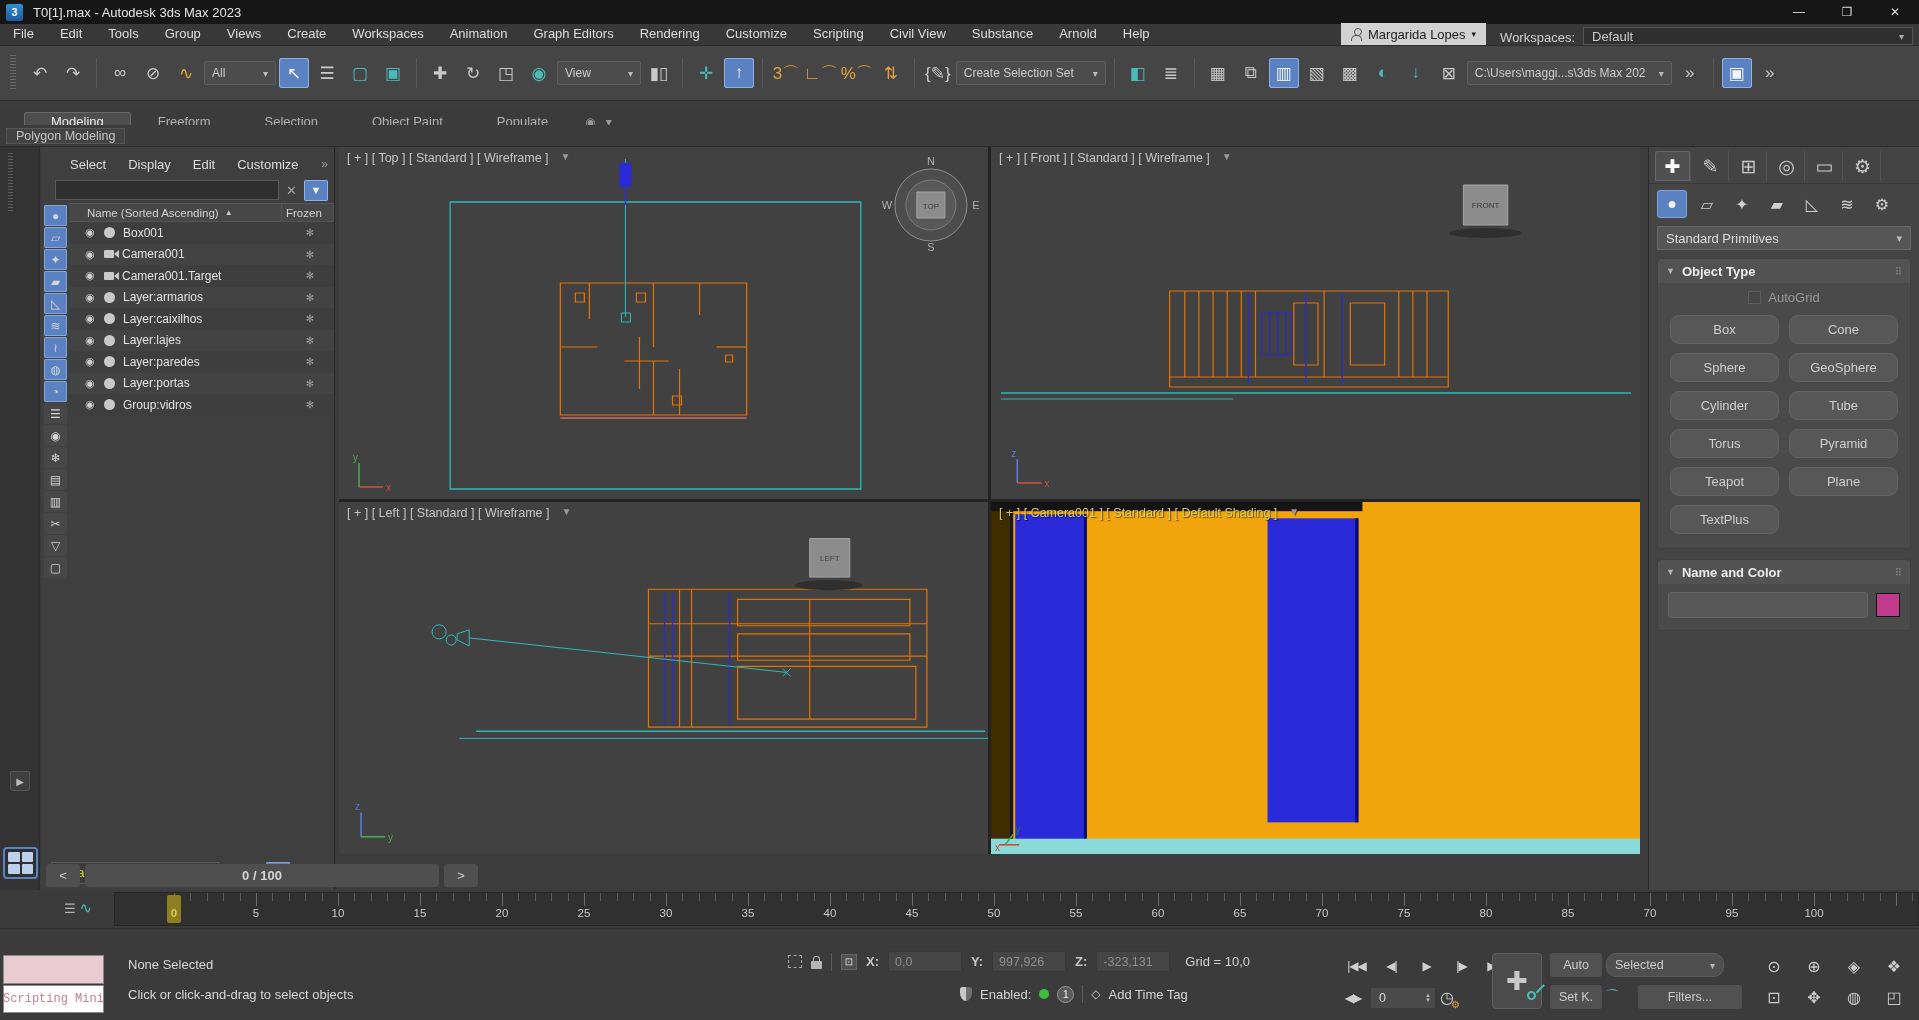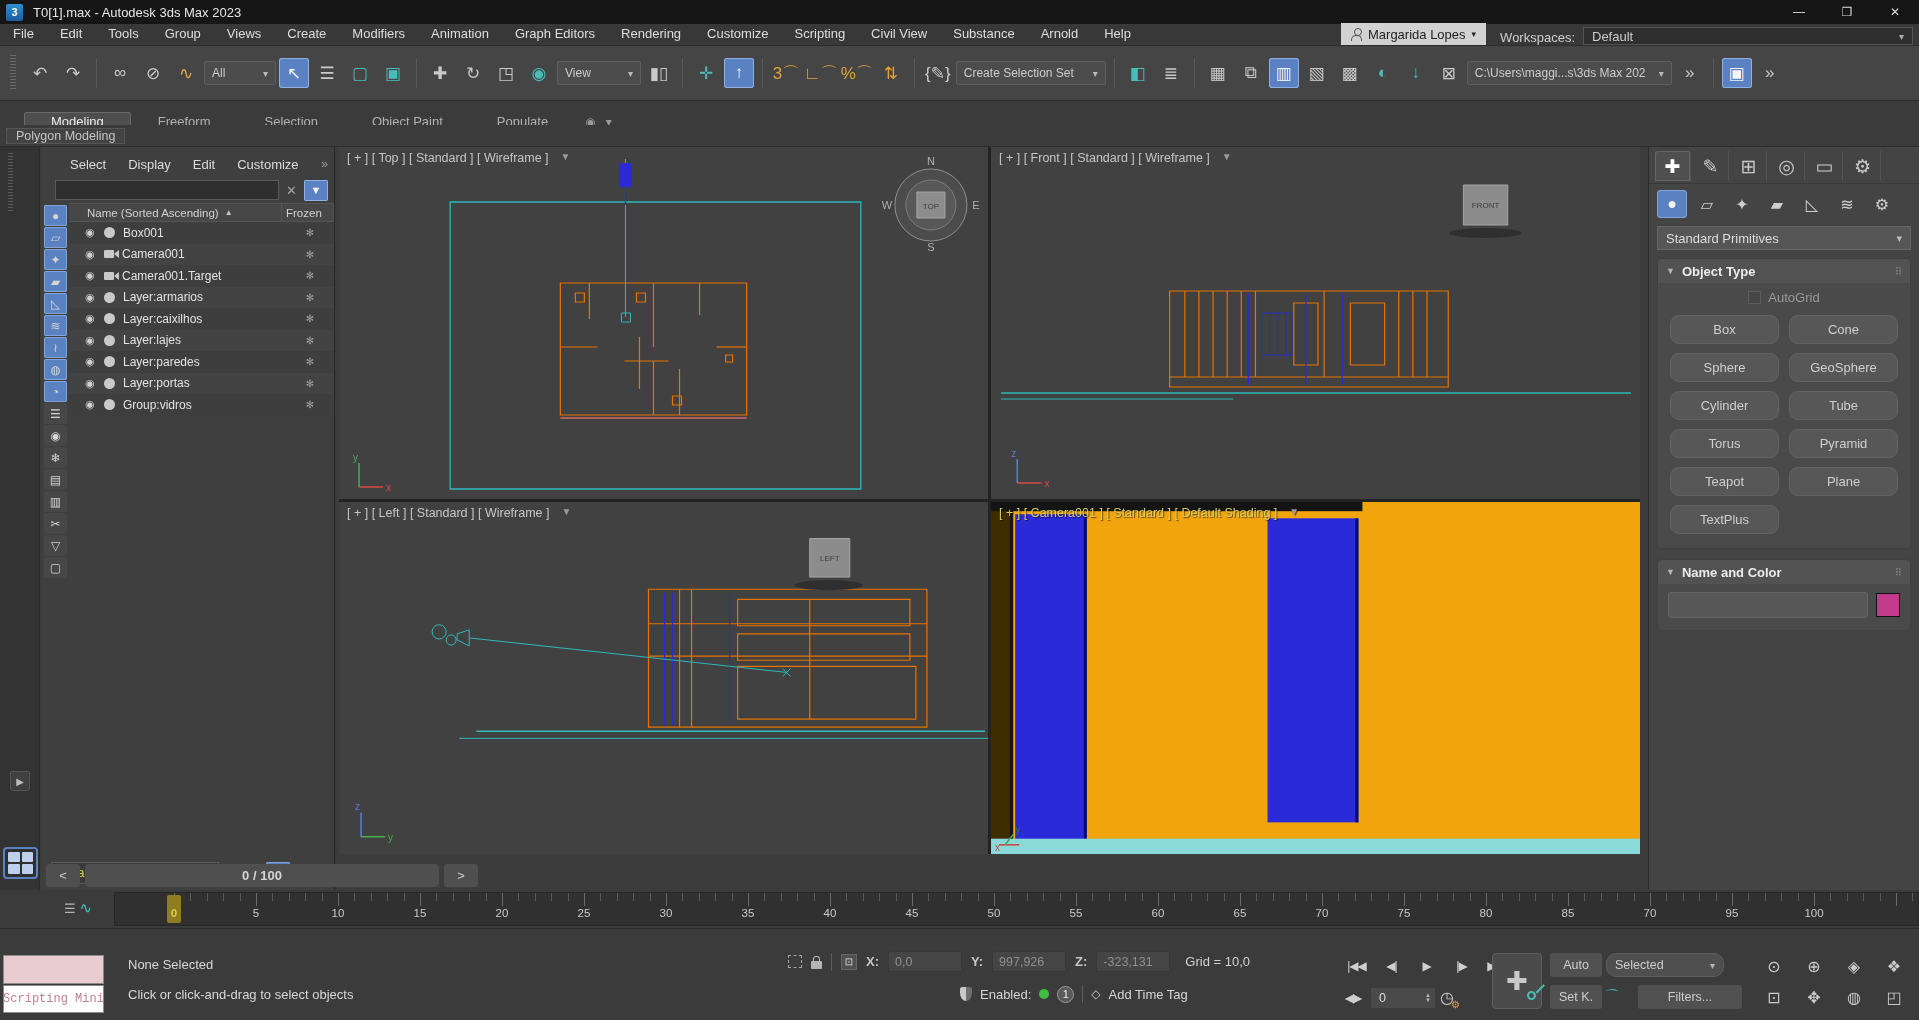--- a/index.html
+++ b/index.html
@@ -193,21 +193,21 @@
 
   <div class="menubar">
     <div style="display:flex">
 
     <span class="menuitem">File</span>
         <span class="menuitem">Edit</span>
         <span class="menuitem">Tools</span>
         <span class="menuitem">Group</span>
         <span class="menuitem">Views</span>
         <span class="menuitem">Create</span>
-        <span class="menuitem">Modifiers</span>
+        <span class="menuitem">Workspaces</span>
         <span class="menuitem">Animation</span>
         <span class="menuitem">Graph Editors</span>
         <span class="menuitem">Rendering</span>
         <span class="menuitem">Customize</span>
         <span class="menuitem">Scripting</span>
         <span class="menuitem">Civil View</span>
         <span class="menuitem">Substance</span>
         <span class="menuitem">Arnold</span>
         <span class="menuitem">Help</span>
       </div>

